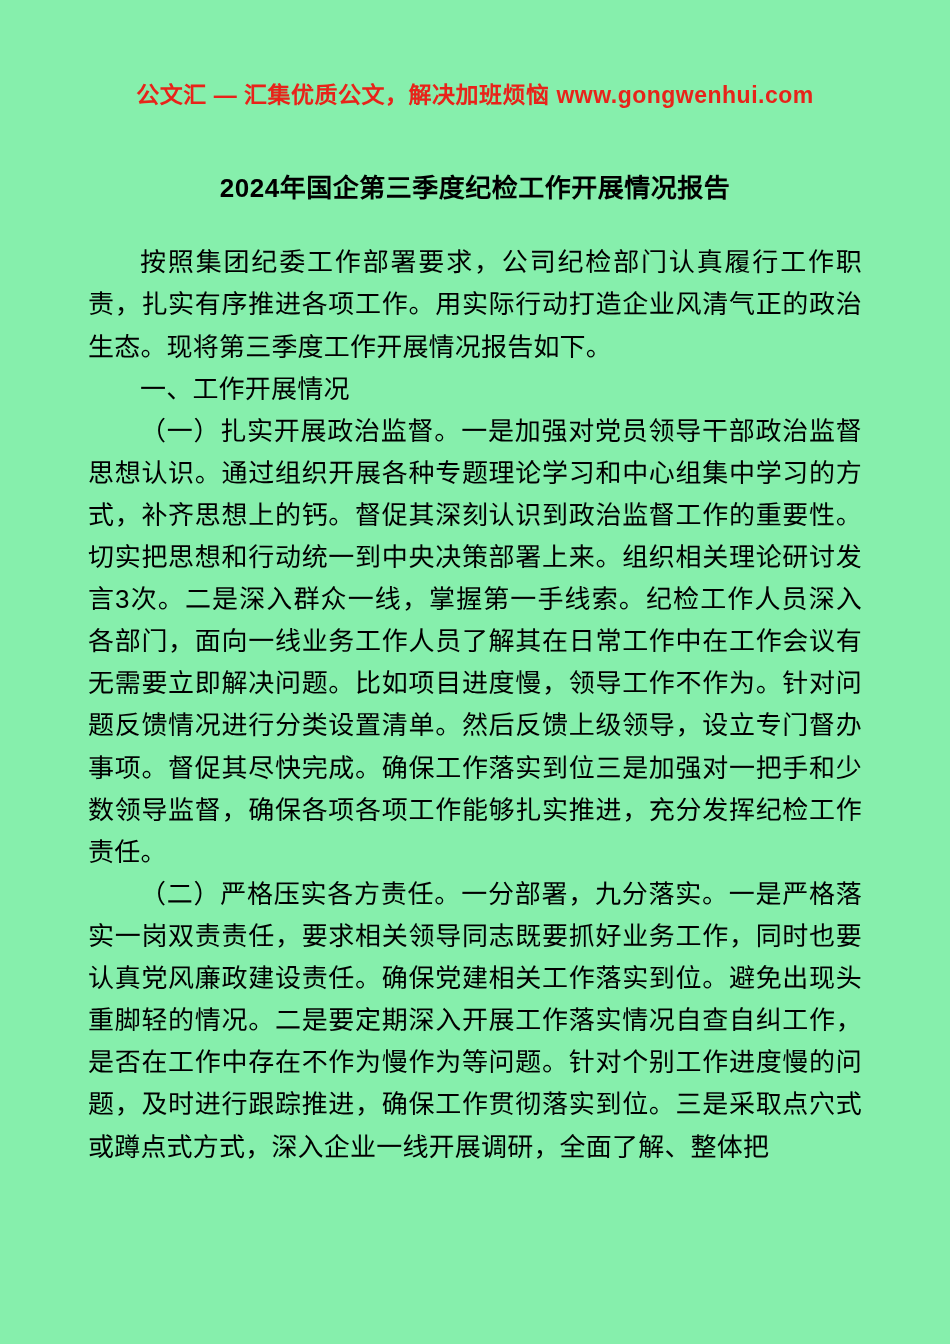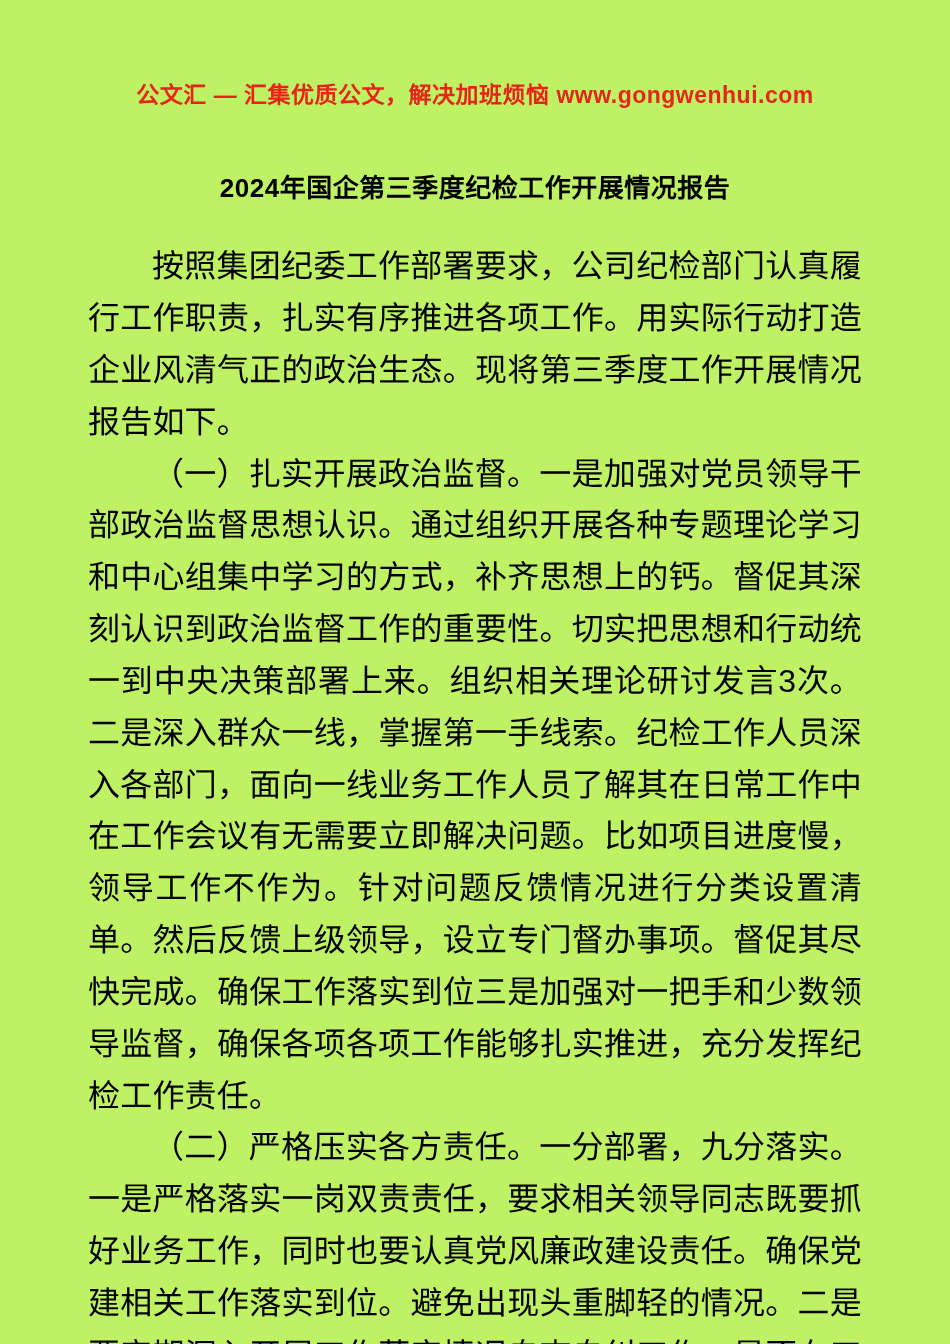--- a/index.html
+++ b/index.html
@@ -13,21 +13,21 @@
     font-family: "Liberation Sans", sans-serif;
     color: #000000;
     overflow: hidden;
   }
   .page {
     position: relative;
     width: 950px;
     height: 1344px;
     box-sizing: border-box;
     padding: 0 88px;
-    background: #bef264;
+    background: #86efac;
   }
   .watermark {
     text-align: center;
     color: #e8231a;
     font-size: 23px;
     font-weight: 700;
     letter-spacing: 0.5px;
     padding-top: 82px;
     line-height: 1.2;
     white-space: nowrap;
@@ -39,38 +39,39 @@
     line-height: 1.45;
     text-align: center;
     letter-spacing: 0.5px;
     padding: 0 18px;
   }
   .body-text {
     margin-top: 34px;
   }
   .body-text p {
     margin: 0;
-    font-size: 32px;
+    font-size: 26px;
     line-height: 1.62;
     text-align: justify;
     text-justify: inter-ideograph;
     letter-spacing: 0.2px;
   }
   .body-text p.indent {
     text-indent: 2em;
   }
 </style>
 </head>
 <body>
 
 <div class="page">
 
   <div class="watermark">公文汇 — 汇集优质公文，解决加班烦恼 www.gongwenhui.com</div>
 
   <h1 class="doc-title">2024年国企第三季度纪检工作开展情况报告</h1>
 
   <div class="body-text">
     <p class="indent">按照集团纪委工作部署要求，公司纪检部门认真履行工作职责，扎实有序推进各项工作。用实际行动打造企业风清气正的政治生态。现将第三季度工作开展情况报告如下。</p>
+    <p class="indent">一、工作开展情况</p>
     <p class="indent">（一）扎实开展政治监督。一是加强对党员领导干部政治监督思想认识。通过组织开展各种专题理论学习和中心组集中学习的方式，补齐思想上的钙。督促其深刻认识到政治监督工作的重要性。切实把思想和行动统一到中央决策部署上来。组织相关理论研讨发言3次。二是深入群众一线，掌握第一手线索。纪检工作人员深入各部门，面向一线业务工作人员了解其在日常工作中在工作会议有无需要立即解决问题。比如项目进度慢，领导工作不作为。针对问题反馈情况进行分类设置清单。然后反馈上级领导，设立专门督办事项。督促其尽快完成。确保工作落实到位三是加强对一把手和少数领导监督，确保各项各项工作能够扎实推进，充分发挥纪检工作责任。</p>
     <p class="indent">（二）严格压实各方责任。一分部署，九分落实。一是严格落实一岗双责责任，要求相关领导同志既要抓好业务工作，同时也要认真党风廉政建设责任。确保党建相关工作落实到位。避免出现头重脚轻的情况。二是要定期深入开展工作落实情况自查自纠工作，是否在工作中存在不作为慢作为等问题。针对个别工作进度慢的问题，及时进行跟踪推进，确保工作贯彻落实到位。三是采取点穴式或蹲点式方式，深入企业一线开展调研，全面了解、整体把</p>
   </div>
 
 </div>
 
 </body></html>

